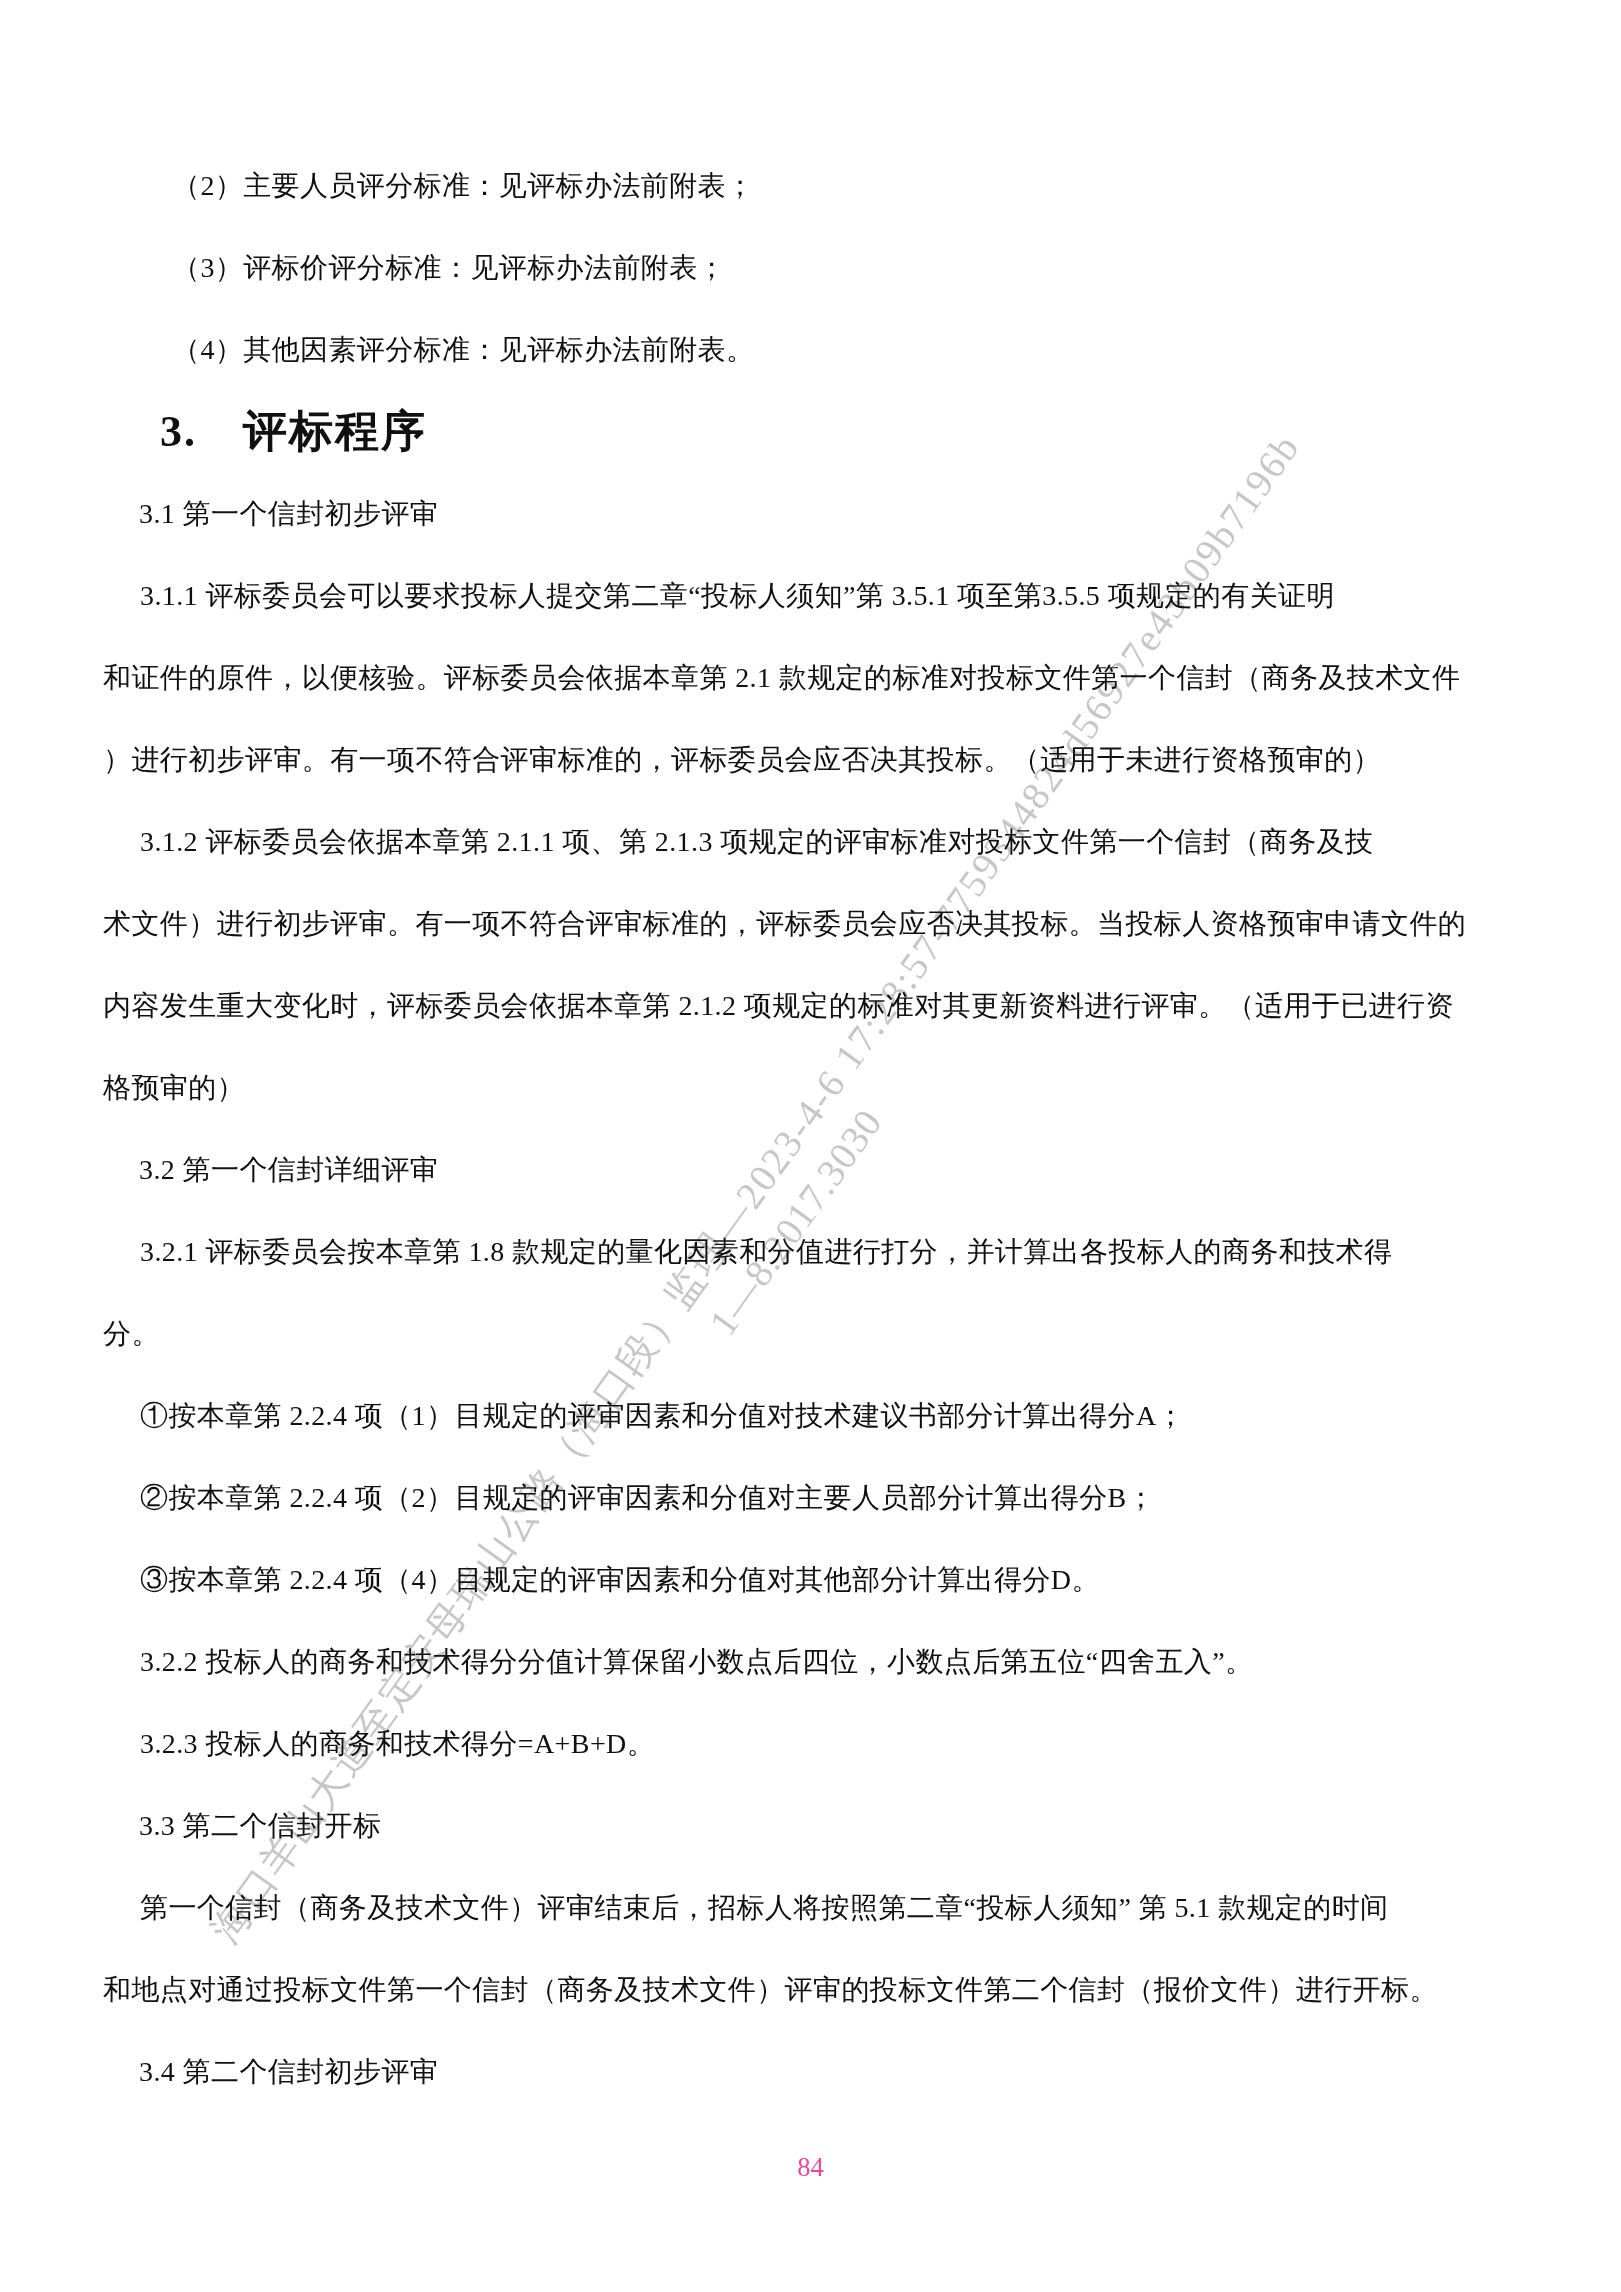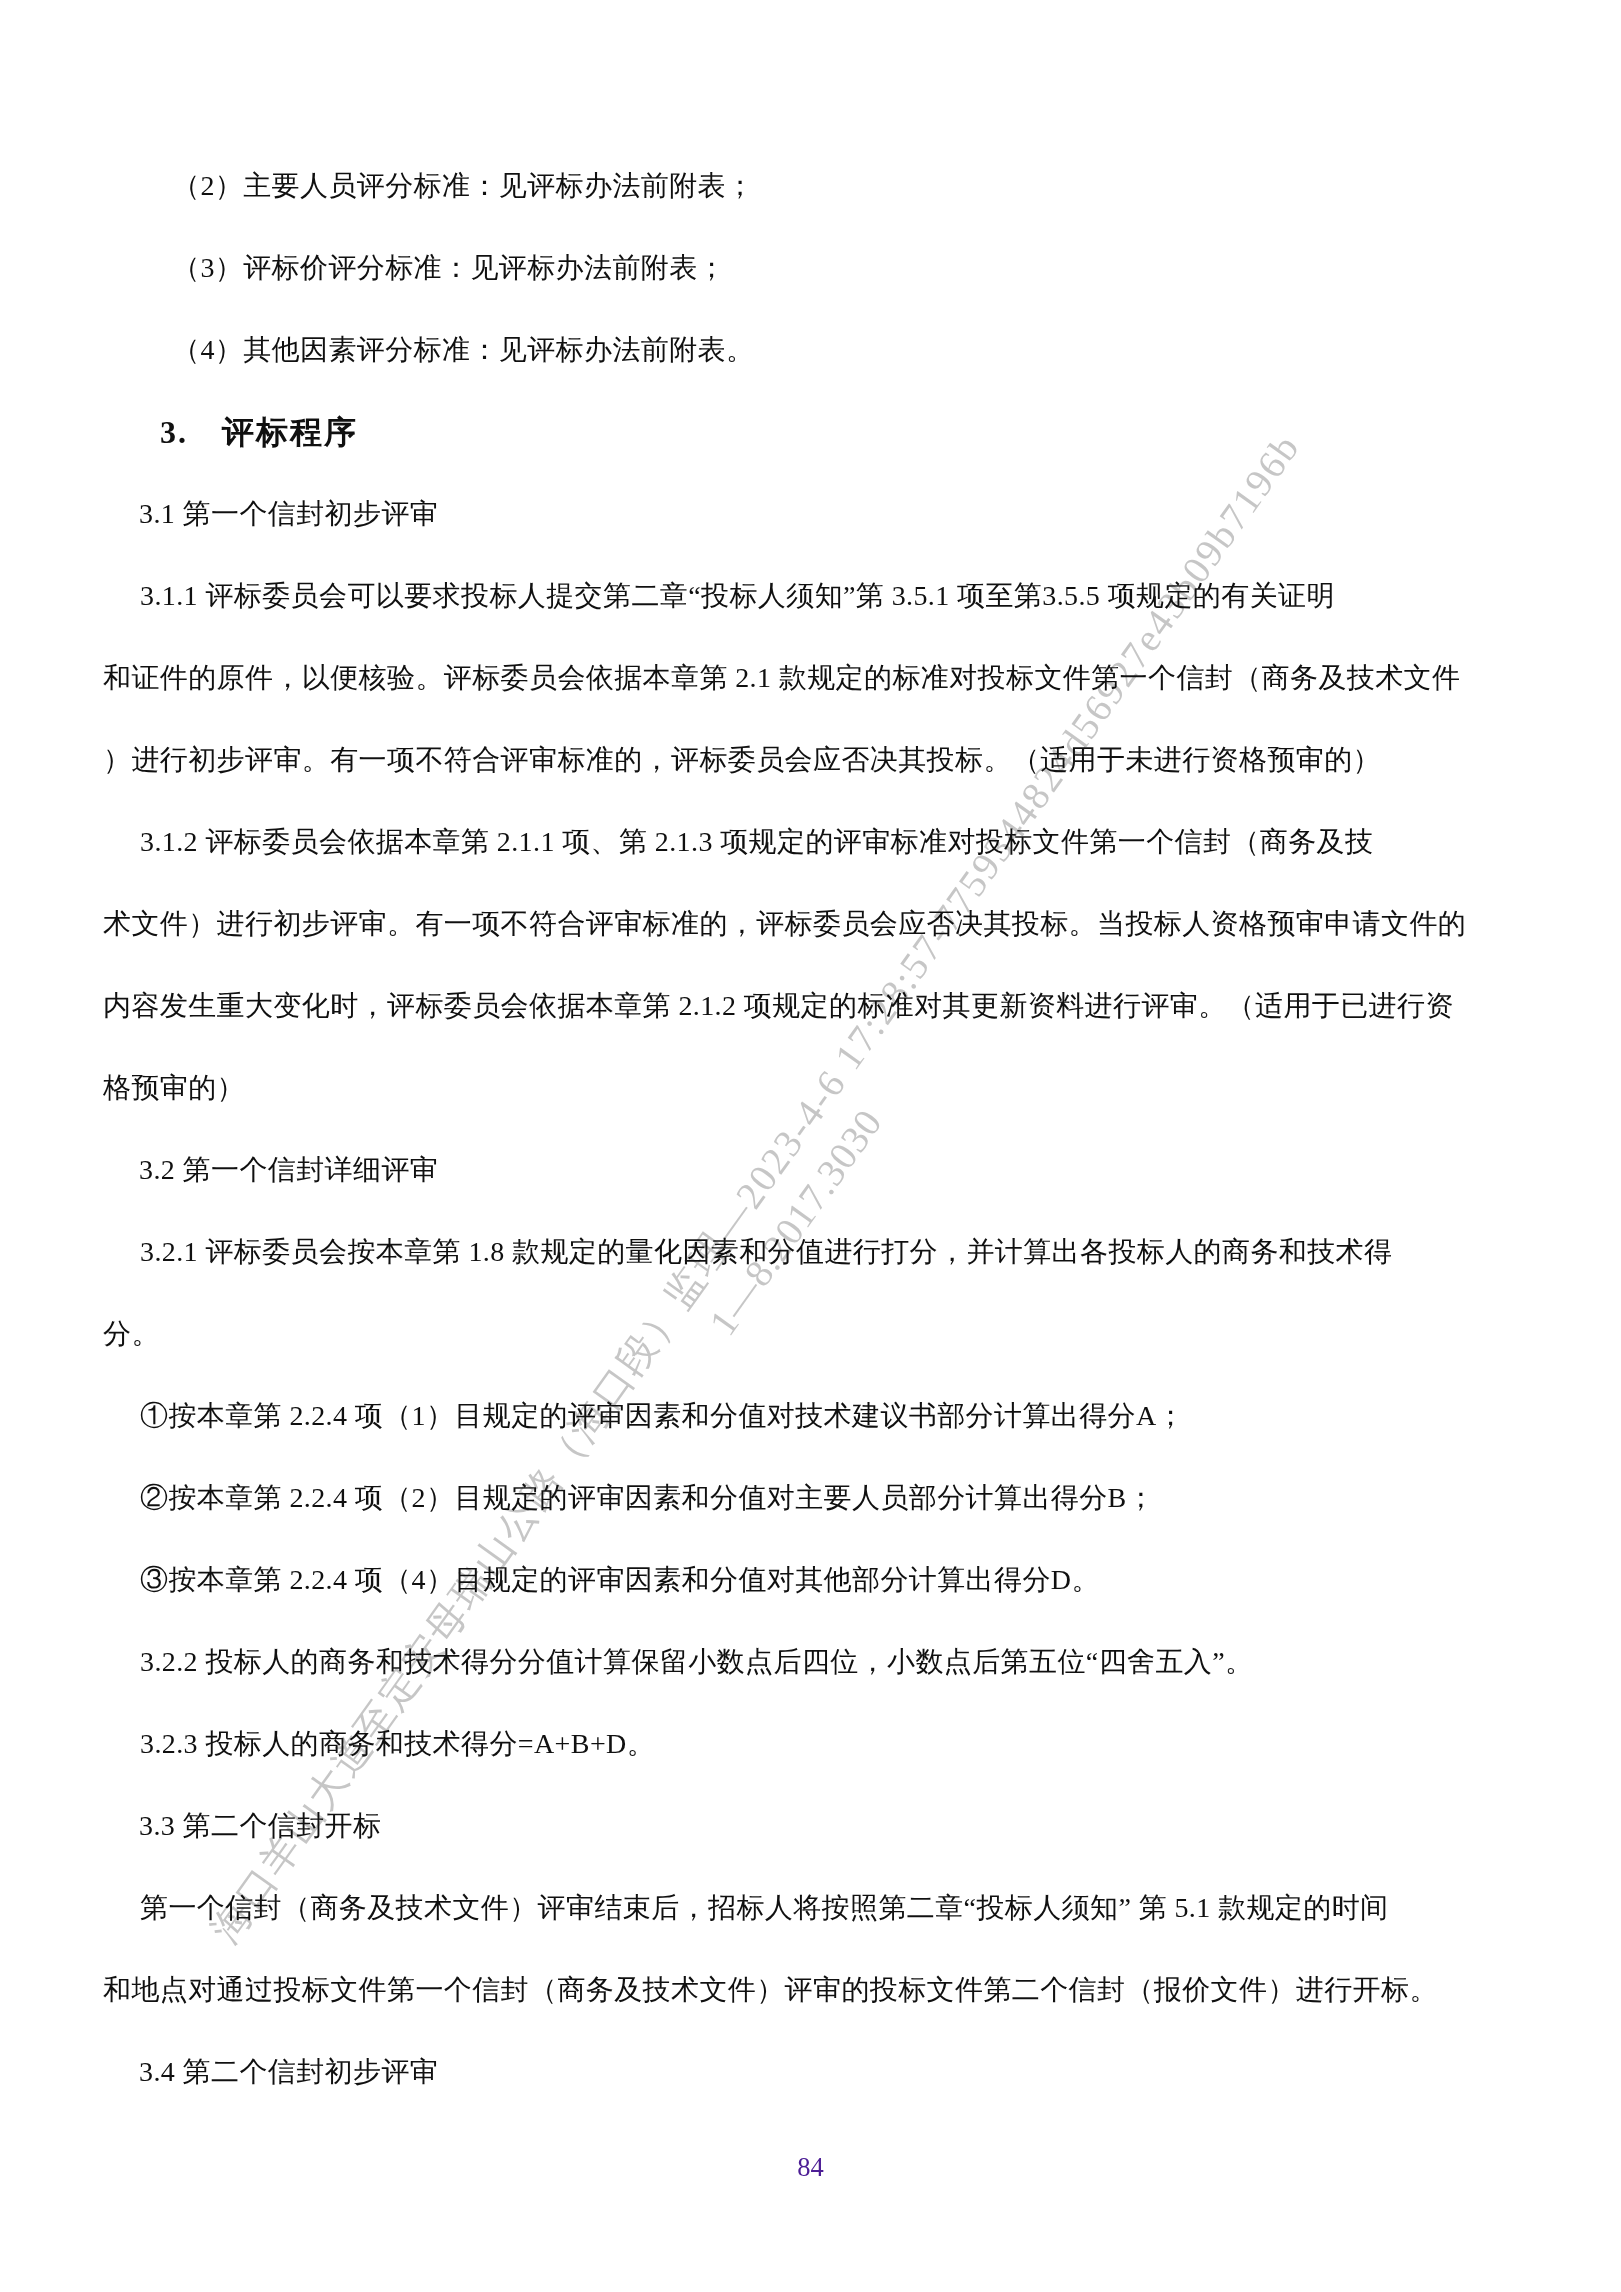--- a/index.html
+++ b/index.html
@@ -37,31 +37,31 @@
     letter-spacing:0.4px;
     white-space:nowrap;
   }
   .line.item{padding-left:69px;}
   .line.pfirst{padding-left:37px;}
   .line.circ{padding-left:37px;}
   .line.pcont{padding-left:0;}
   .line.sec{padding-left:0;margin-left:36px;}
   .line.h1{
     padding-left:57px;
-    font-size:32px;
+    font-size:44px;
     font-weight:bold;
     letter-spacing:2px;
   }
   .footer{
     position:absolute;
     top:2148px;left:0;width:100%;
     height:39px;line-height:39px;
     text-align:center;
     font-size:26.5px;
-    color:#4c1d95;
+    color:#ec4899;
   }
 </style>
 </head>
 <body>
 
 <div class="page">
 
   <div class="wm wm1">海口羊山大道至定安母瑞山公路（海口段）监理—2023-4-6 17:28:57-7759344824d56927e43b09b7196b</div>
 
   <div class="wm wm2">1—8.2017.3030</div>

